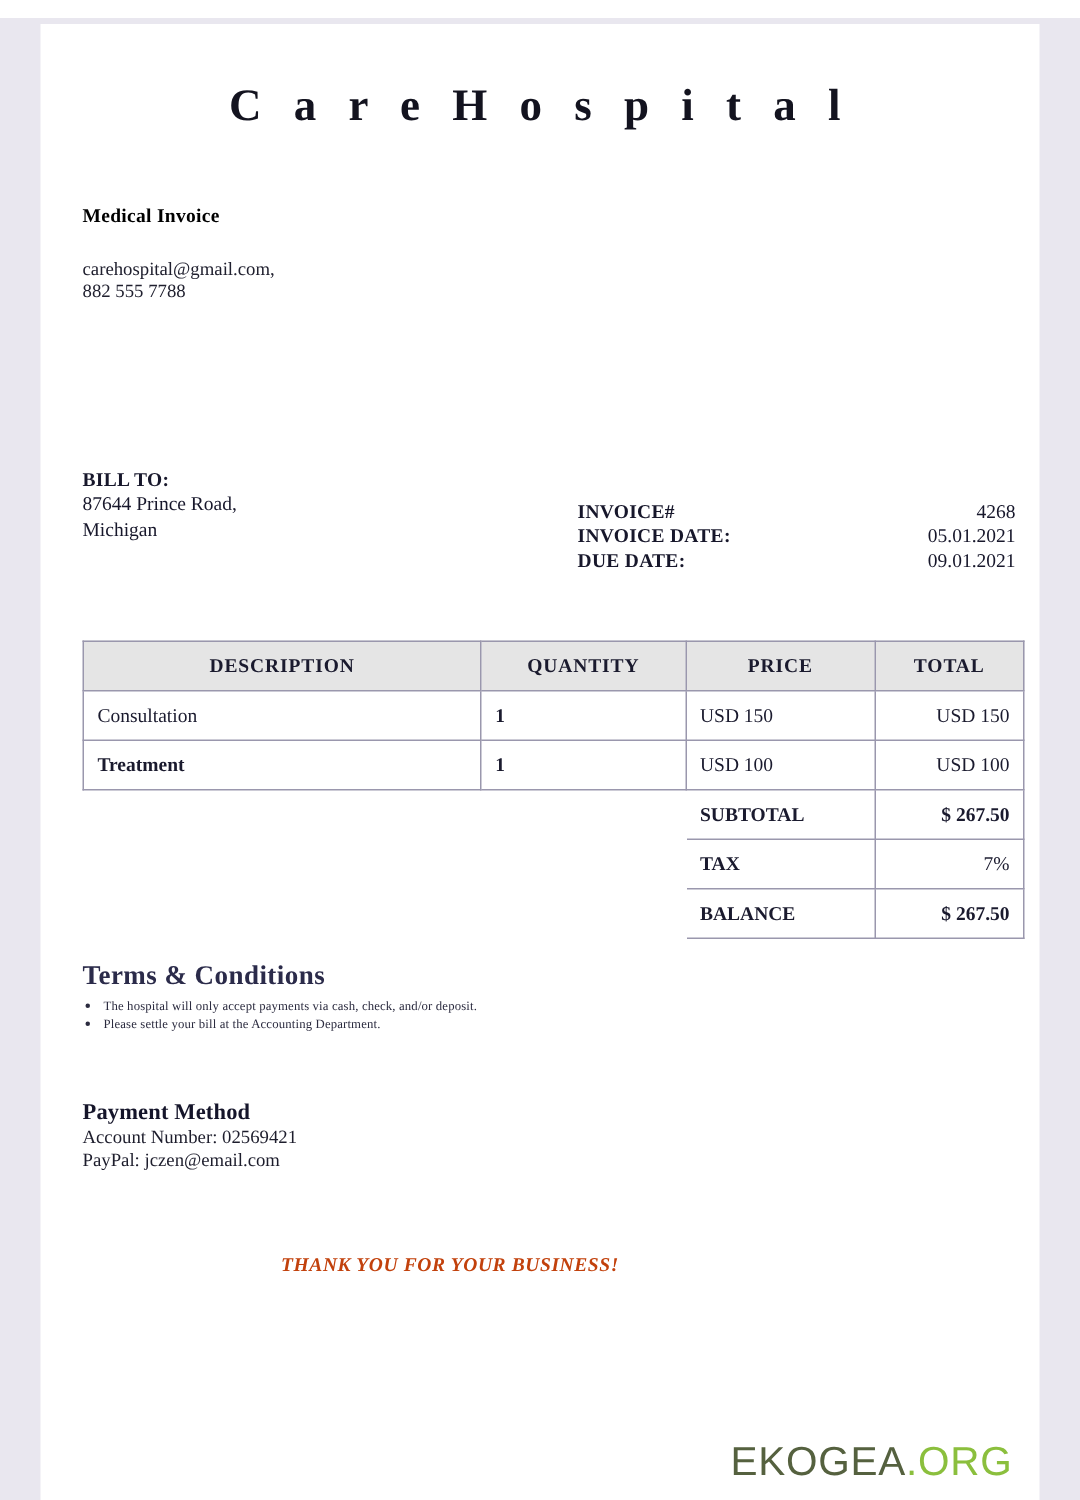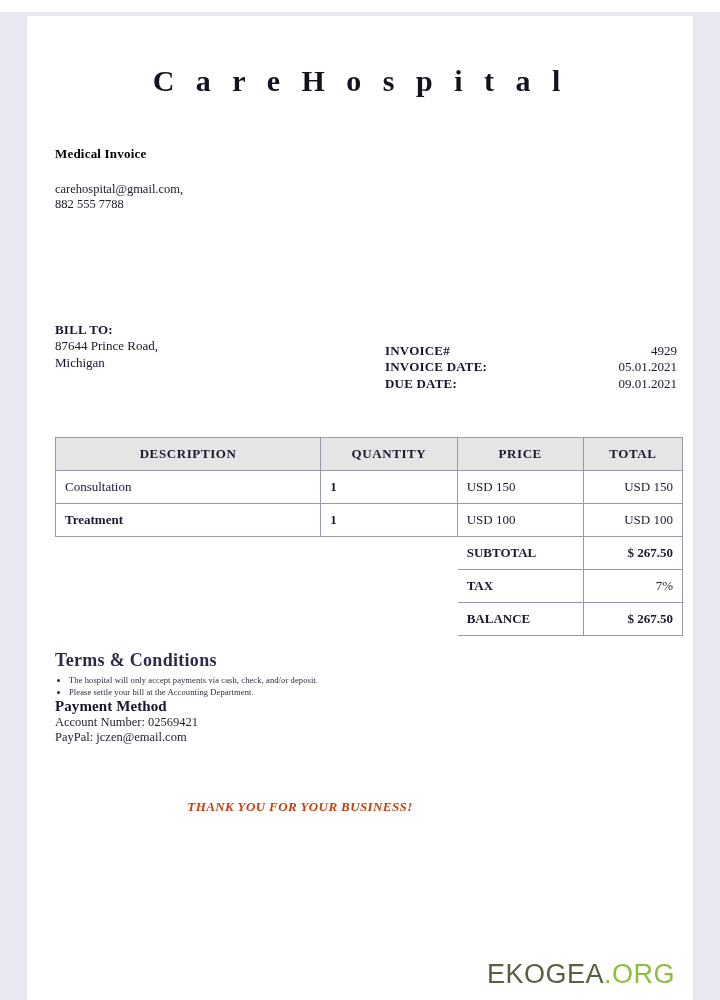--- a/index.html
+++ b/index.html
@@ -39,21 +39,21 @@
     height: 12px;
     background: #ffffff;
   }
   .content {
     position: absolute;
     left: 0;
     top: 0;
     width: 666px;
     height: 701px;
     box-sizing: border-box;
-    padding: 10px 18px;
+    padding: 0 18px;
   }
 
   
   .hospital-title {
     text-align: center;
     font-family: "Liberation Serif", serif;
     font-size: 30px;
     font-weight: bold;
     letter-spacing: 7px;
     color: #13131f;
@@ -173,20 +173,21 @@
     margin: 3px 0 0 0;
     padding-left: 14px;
     font-size: 8.5px;
     color: #2b2b3f;
     line-height: 1.45;
   }
   .terms li { letter-spacing: 0.1px; }
 
   
   .payment {
+    margin-top: 46px;
     margin-left: 10px;
   }
   .payment-title {
     font-size: 15px;
     font-weight: bold;
     color: #15152a;
     letter-spacing: 0.1px;
   }
   .payment-line {
     font-size: 12.5px;
@@ -238,21 +239,21 @@
 
       <div class="meta-row">
         <div class="bill-to">
           <div class="lbl">BILL TO:</div>
           <div>87644 Prince Road,</div>
           <div>Michigan</div>
         </div>
         <div class="inv-meta">
           <div class="mrow">
             <span class="mlbl">INVOICE#</span>
-            <span class="mval">4929</span>
+            <span class="mval">4268</span>
           </div>
           <div class="mrow">
             <span class="mlbl">INVOICE DATE:</span>
             <span class="mval">05.01.2021</span>
           </div>
           <div class="mrow">
             <span class="mlbl">DUE DATE:</span>
             <span class="mval">09.01.2021</span>
           </div>
         </div>

